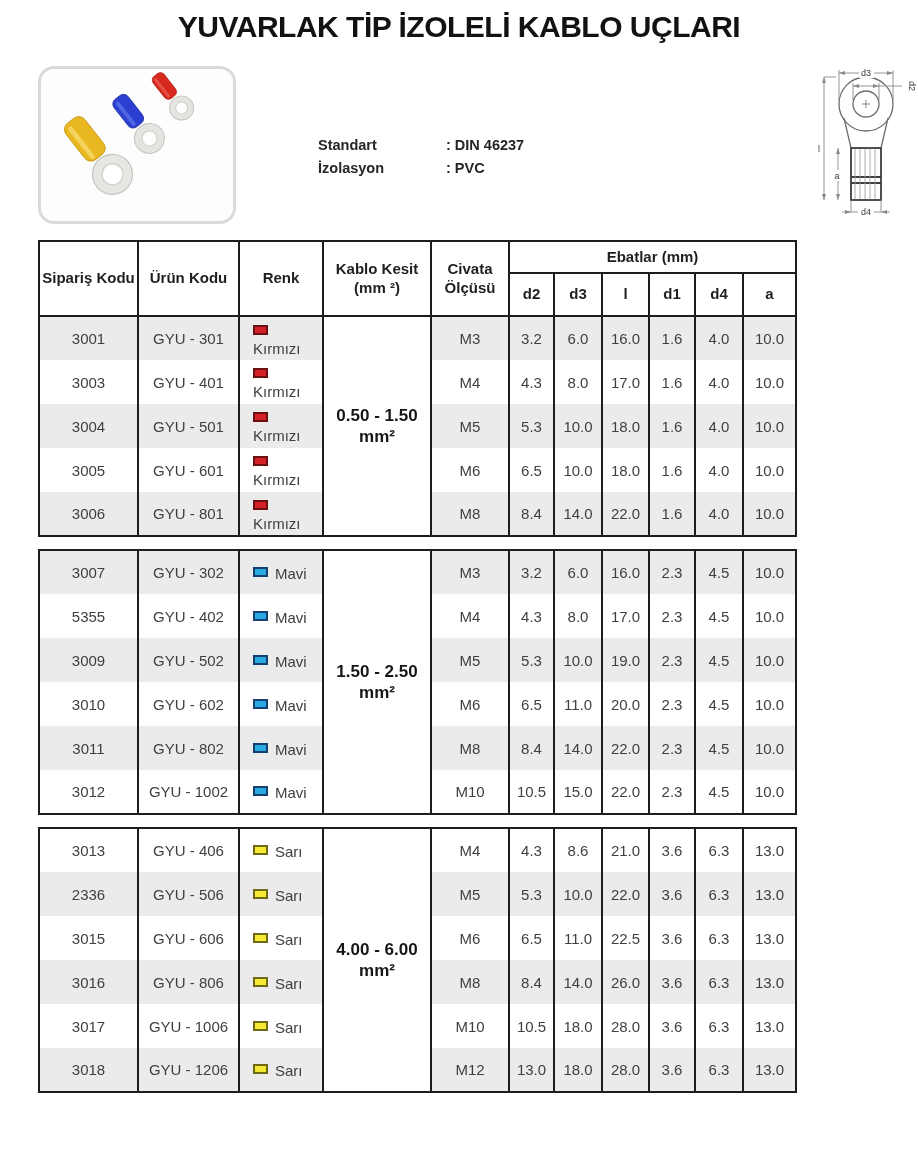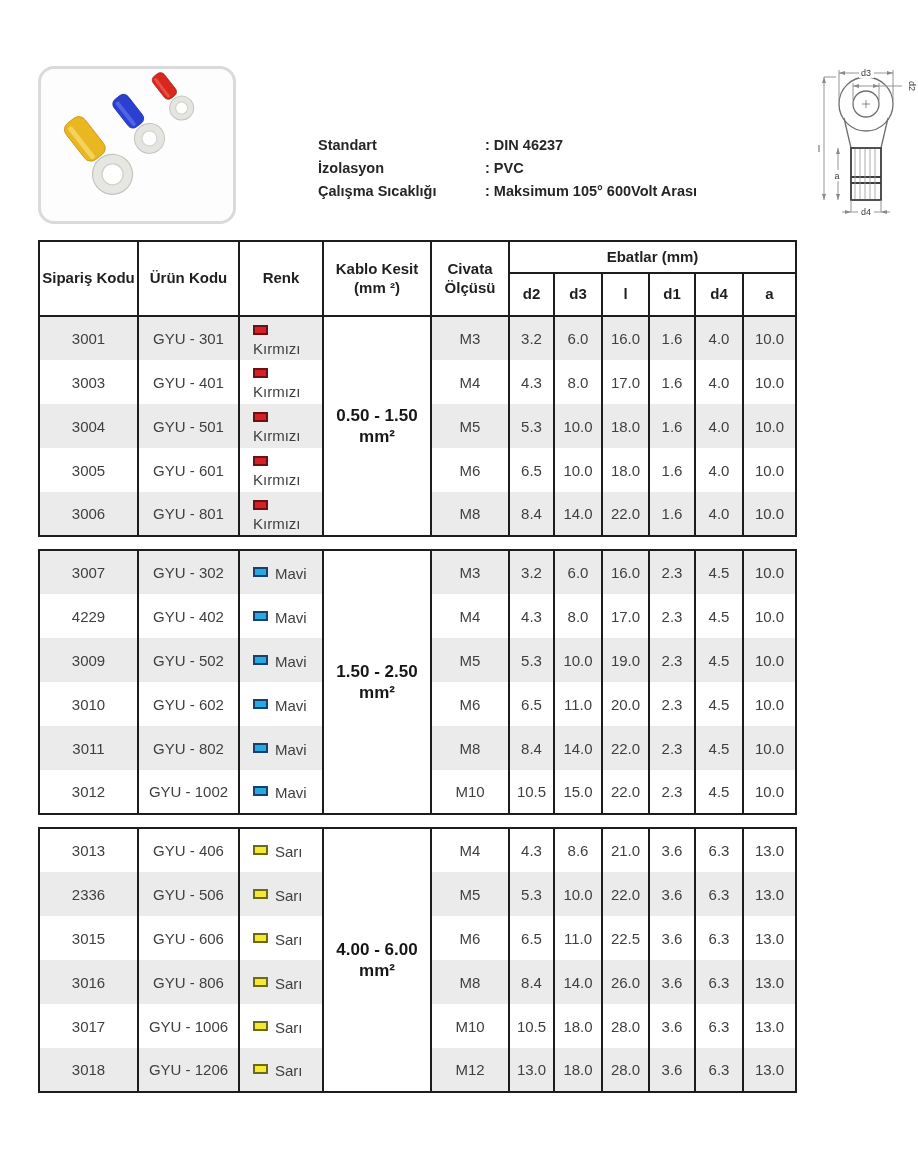--- a/index.html
+++ b/index.html
@@ -20,21 +20,21 @@
   .photo-box {
     position:absolute; left:38px; top:66px; width:198px; height:158px;
     border:3px solid #dadada; border-radius:16px; background:#fdfdfd;
     overflow:hidden;
   }
 
   
   .specs { position:absolute; left:318px; top:134px; }
   .spec-row { display:flex; line-height:23px; font-size:14.5px; font-weight:bold; color:#262626; }
   .spec-label { width:128px; flex:0 0 128px; }
-  .spec-value { white-space:nowrap;margin-left:39px; }
+  .spec-value { white-space:nowrap; }
 
   
   .drawing { position:absolute; left:816px; top:56px; width:102px; height:172px; }
 
   
   .tables { position:absolute; left:38px; top:240px; width:757px; }
   table.sec {
     border-collapse:collapse; table-layout:fixed; width:757px;
     border:2px solid #1d1d1d; margin:0 0 12px 0;
   }
@@ -63,20 +63,21 @@
     display:inline-block; width:15px; height:10px; border:2px solid #333;
     vertical-align:middle; margin:-2px 7px 0 0;
   }
   .renk-label { vertical-align:middle; }
 </style>
 </head>
 <body>
 
 <div class="page">
 
+  <h1 class="page-title">YUVARLAK TİP İZOLELİ KABLO UÇLARI</h1>
 
   <div class="photo-box">
     <svg width="192" height="152" viewBox="0 0 192 152">
 
       <g transform="translate(132,28) rotate(-38)">
         <circle cx="0" cy="14" r="12" fill="#e4e4e1" stroke="#c4c4bf" stroke-width="1"></circle>
         <circle cx="0" cy="14" r="6" fill="#fdfdfd" stroke="#cfcfca" stroke-width="1"></circle>
         <rect x="-7" y="-28" width="14" height="28" rx="5" fill="#d6281c" stroke="#a81b12" stroke-width="0.7"></rect>
         <rect x="-4.5" y="-26" width="3" height="24" rx="1.5" fill="#ec594f" opacity="0.8"></rect>
       </g>
@@ -98,24 +99,20 @@
   </div>
 
   <div class="specs">
     <div class="spec-row">
       <span class="spec-label">Standart</span>
       <span class="spec-value">: DIN 46237</span>
     </div>
     <div class="spec-row">
       <span class="spec-label">İzolasyon</span>
       <span class="spec-value">: PVC</span>
-    </div>
-    <div class="spec-row">
-      <span class="spec-label">Çalışma Sıcaklığı</span>
-      <span class="spec-value">: Maksimum 105° 600Volt Arası</span>
     </div>
   </div>
 
   <div class="drawing">
     <svg width="102" height="172" viewBox="0 0 102 172">
       <g fill="none" stroke="#6f6f6f" stroke-width="1.3">
         <circle cx="50" cy="48" r="27"></circle>
         <circle cx="50" cy="48" r="13"></circle>
         <path d="M46,48 L54,48 M50,44 L50,52" stroke-width="0.8"></path>
         <path d="M28,62 L35,92 M72,62 L65,92"></path>
@@ -288,21 +285,21 @@
             </td>
             <td>M3</td>
             <td class="c-dim">3.2</td>
             <td class="c-dim">6.0</td>
             <td class="c-dim">16.0</td>
             <td class="c-dim">2.3</td>
             <td class="c-dim">4.5</td>
             <td class="c-dim">10.0</td>
           </tr>
           <tr>
-            <td>4229</td>
+            <td>5355</td>
             <td>GYU - 402</td>
             <td class="c-renk"><span class="swatch" style="background: rgb(41, 169, 225); border-color: rgb(23, 64, 111);"></span><span class="renk-label">Mavi</span></td>
             <td>M4</td>
             <td class="c-dim">4.3</td>
             <td class="c-dim">8.0</td>
             <td class="c-dim">17.0</td>
             <td class="c-dim">2.3</td>
             <td class="c-dim">4.5</td>
             <td class="c-dim">10.0</td>
           </tr>

